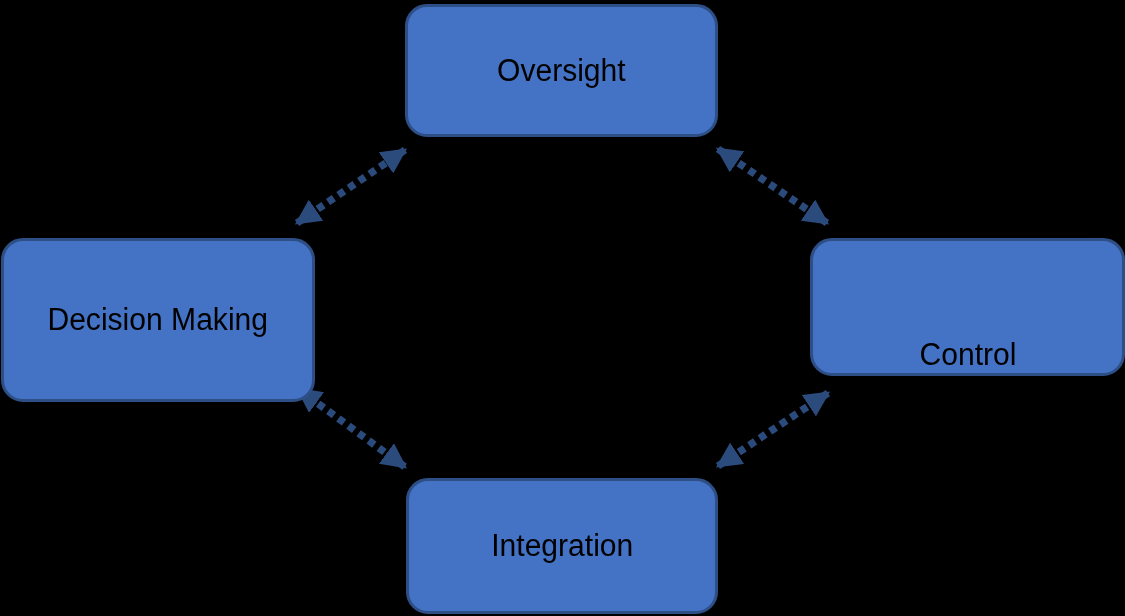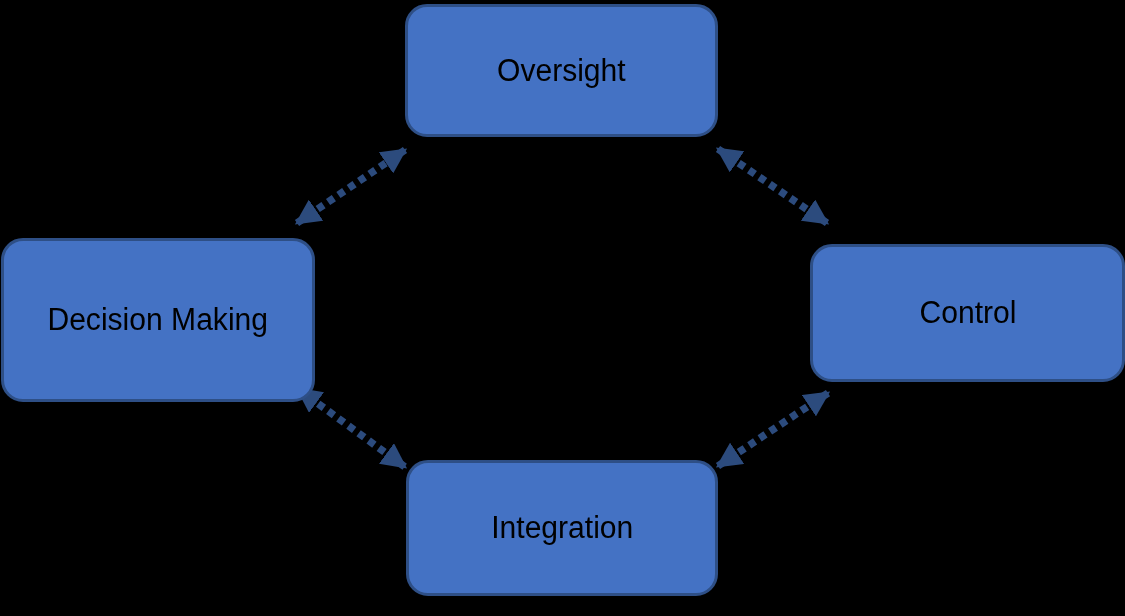--- a/index.html
+++ b/index.html
@@ -49,22 +49,22 @@
   .node-label {
     font-size: 31px;
     font-weight: 500;
     color: var(--text);
     white-space: nowrap;
     transform: scaleX(0.97);
     letter-spacing: 0px;
   }
   .node-oversight   { left: 405px; top: 4px;   width: 313px; height: 133px; }
   .node-decision    { left: 1px;   top: 238px; width: 314px; height: 164px; }
-  .node-control     { left: 810px; top: 244px; width: 315px; height: 138px; }
-  .node-integration { left: 406px; top: 460px; width: 312px; height: 136px; }
+  .node-control     { left: 810px; top: 238px; width: 315px; height: 138px; align-items: flex-end; }
+  .node-integration { left: 406px; top: 478px; width: 312px; height: 136px; }
 </style>
 </head>
 <body>
 
 <div class="canvas">
 
   <svg class="connector-layer" viewBox="0 0 1125 616" xmlns="http://www.w3.org/2000/svg">
     <defs>
       <marker id="arrowhead" viewBox="0 0 10 10" refX="9" refY="5" markerWidth="3.4" markerHeight="3.4" orient="auto-start-reverse">
         <path class="arrowhead-shape" d="M 0 0 L 10 5 L 0 10 Z"></path>

